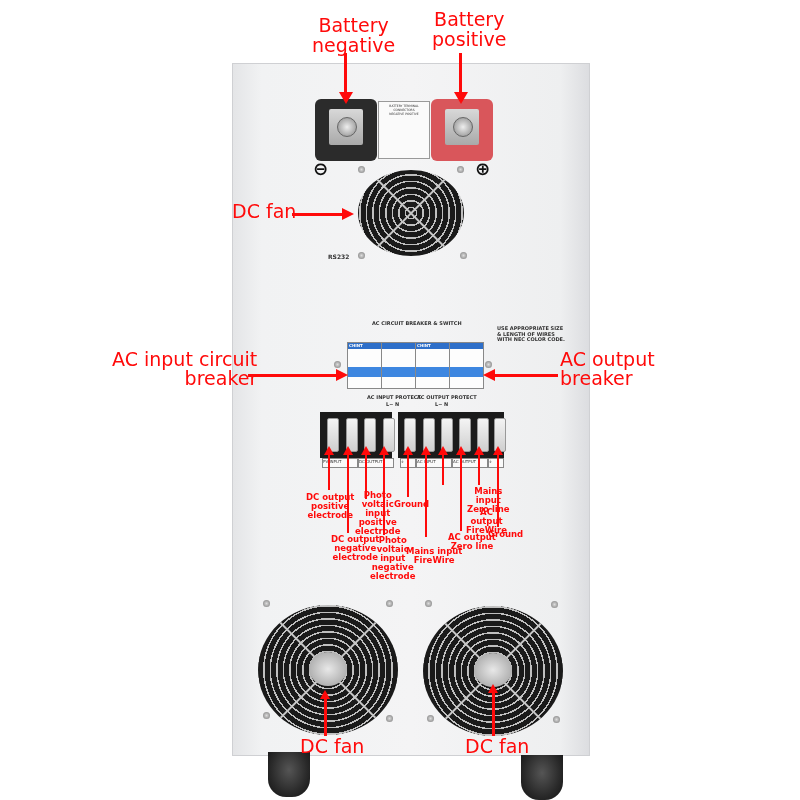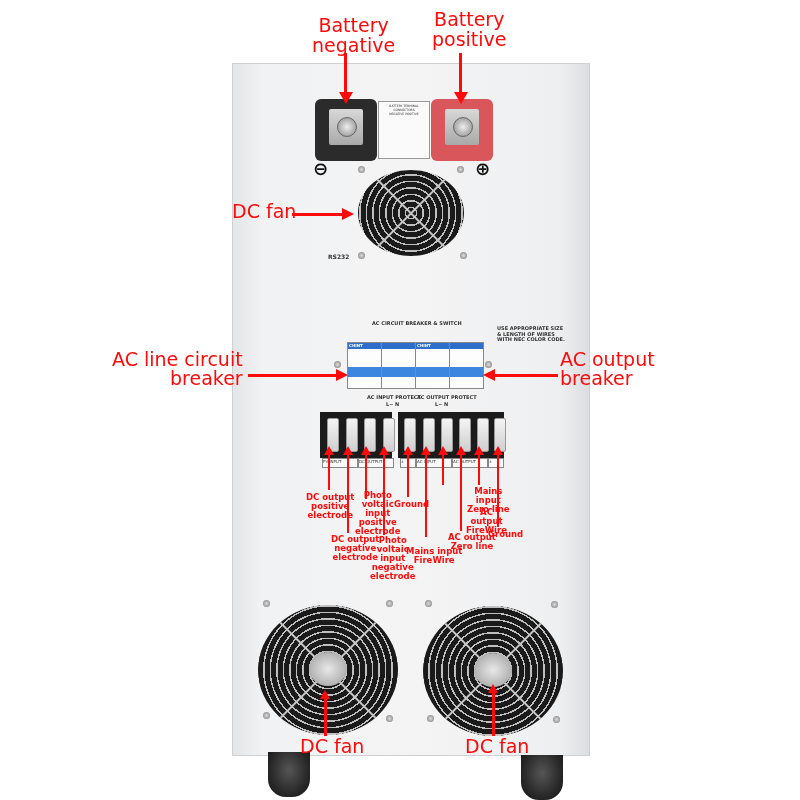--- a/index.html
+++ b/index.html
@@ -135,21 +135,21 @@
 <div class="head-down" style="left:339px;top:92px;"></div>
 <div class="lbl big" style="left:432px;top:10px;white-space:pre;line-height:1.05;">Battery
 positive</div>
 <div class="arrow-v" style="left:459px;top:53px;height:40px;"></div>
 <div class="head-down" style="left:454px;top:92px;"></div>
 
 <div class="lbl big" style="left:232px;top:202px;">DC fan</div>
 <div class="arrow-h" style="left:292px;top:213px;width:50px;"></div>
 <div class="head-right" style="left:342px;top:208px;"></div>
 
-<div class="lbl big" style="left:112px;top:350px;white-space:pre;text-align:right;line-height:1.0;">AC line circuit
+<div class="lbl big" style="left:112px;top:350px;white-space:pre;text-align:right;line-height:1.0;">AC input circuit
 breaker</div>
 <div class="arrow-h" style="left:248px;top:374px;width:88px;"></div>
 <div class="head-right" style="left:336px;top:369px;"></div>
 <div class="lbl big" style="left:560px;top:350px;white-space:pre;text-align:left;line-height:1.0;">AC output
 breaker</div>
 <div class="head-left" style="left:483px;top:369px;"></div>
 <div class="arrow-h" style="left:495px;top:374px;width:63px;"></div>
 
 <div class="head-up" style="left:324px;top:446px;"></div>
 <div class="arrow-v" style="left:328px;top:455px;width:2px;height:35px;"></div>

